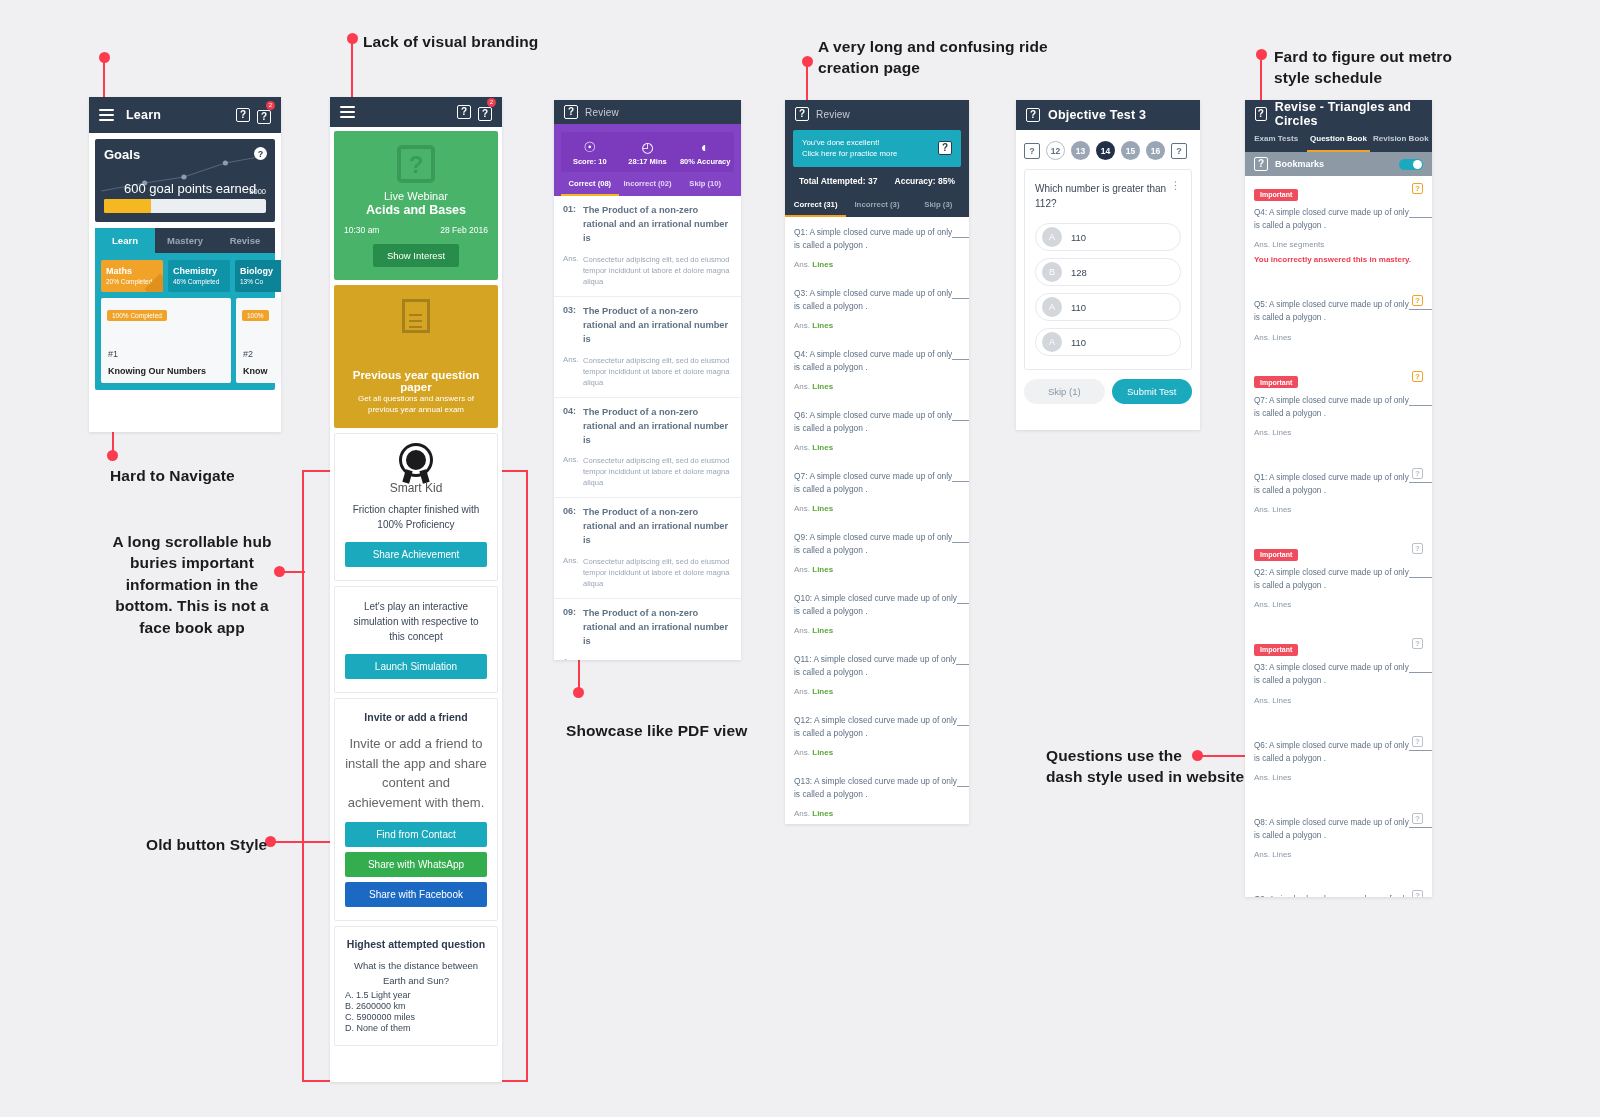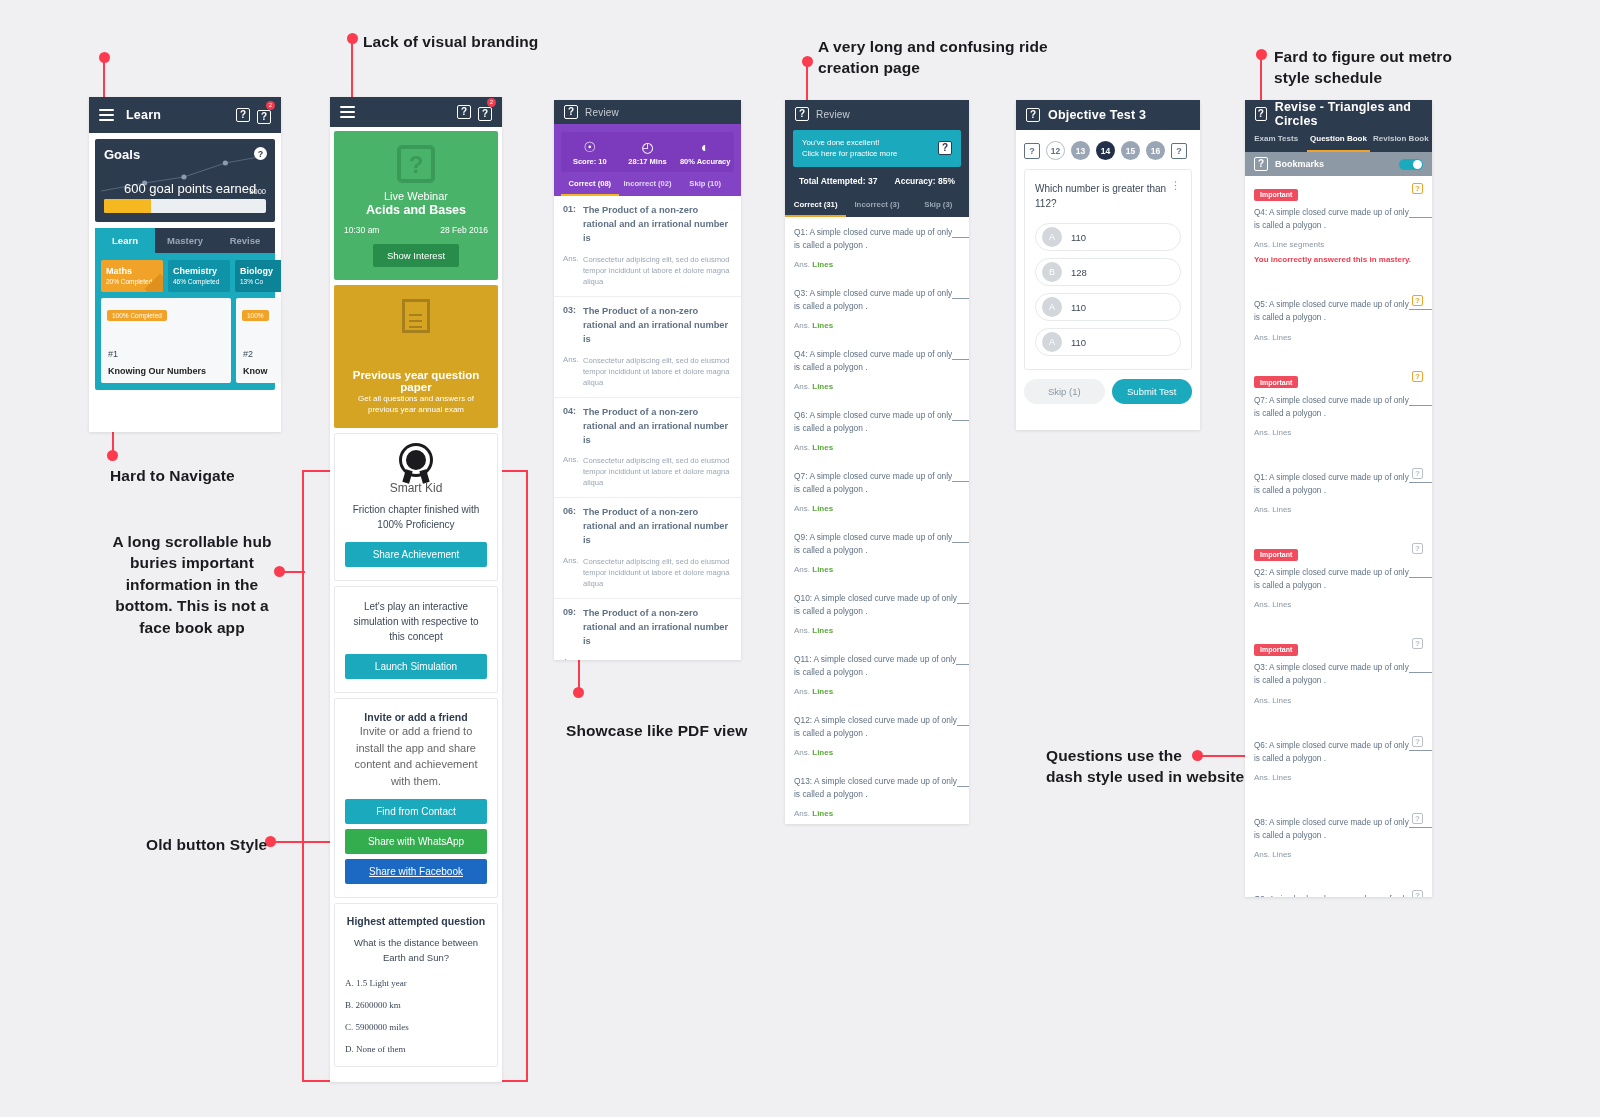--- a/index.html
+++ b/index.html
@@ -85,27 +85,27 @@
   .whatsnew .t3 { font-size:7.8px; margin-top:4px; line-height:1.45; }
   .wcard { border:1px solid #e7e9ec; background:#fff; text-align:center; padding:12px 10px 13px; border-radius:2px; margin-bottom:5px;}
   .medal { width:28px;height:28px;border-radius:50%;background:#1b1b1f;margin:0 auto 5px;position:relative;
            box-shadow:0 0 0 3px #1b1b1f, 0 0 0 4px #fff inset;}
   .medal:before,.medal:after{content:"";position:absolute;bottom:-9px;width:7px;height:13px;background:#1b1b1f;}
   .medal:before{left:2px;transform:rotate(16deg);} .medal:after{right:2px;transform:rotate(-16deg);}
   .wcard .cap { font-size:12px; color:#555; margin-top:7px; }
   .wcard .desc { font-size:10px; color:#3c4858; margin-top:7px; line-height:1.5; }
   .btn-teal{ background:#1aa9bd;color:#fff;font-size:10px;padding:7px 0;border-radius:2px;display:block;margin-top:10px;width:100%;text-align:center;}
   .btn-green{ background:#34ad4f;color:#fff;font-size:10px;padding:7px 0;border-radius:2px;display:block;margin-top:5px;width:100%;text-align:center;}
-  .btn-blue{ background:#1c69c4;color:#fff;font-size:10px;padding:7px 8px;border-radius:2px;display:block;margin-top:5px;width:100%;text-align:center;text-decoration:underline;}
+  .btn-blue{ background:#1c69c4;color:#fff;font-size:10px;padding:7px 8px;border-radius:2px;display:block;margin-top:5px;width:100%;text-align:center;}
   .wcard h4 { font-size:10.5px; color:#2d3b4e; font-weight:bold; }
-  .wcard .sm { font-size:11px; color:#666; margin-top:0; line-height:1.5; }
+  .wcard .sm { font-size:13px; color:#666; margin-top:11px; line-height:1.5; }
   .hq { border:1px solid #e7e9ec; background:#fff; border-radius:2px; padding:11px 10px 12px; }
   .hq h4 { font-size:10.5px; color:#2d3b4e; text-align:center; font-weight:bold;}
   .hq .q { font-size:9.5px; color:#3c4858; text-align:center; margin-top:9px; line-height:1.55;}
-  .hq .op { font-size:9px; color:#3c4858; margin-top:12px;font-family:Liberation Serif, serif; }
+  .hq .op { font-size:9px; color:#3c4858; margin-top:1px; }
 
   
   #p3 { left: 554px; top: 100px; width: 187px; height: 560px; }
   #p3 .navbar { height: 24px; gap:7px; background:#2d3b4e;}
   .purplehead { background:#8244c4; padding:8px 7px 0; }
   .stats { background:#7c3bbd; display:flex; border-radius:2px; padding:7px 0 6px; }
   .stats div { flex:1; text-align:center; color:#fff; }
   .stats .ic { font-size:14px; line-height:16px; }
   .stats .lb { font-size:7.5px; font-weight:bold; margin-top:2px; }
   .ptabs { display:flex; }

